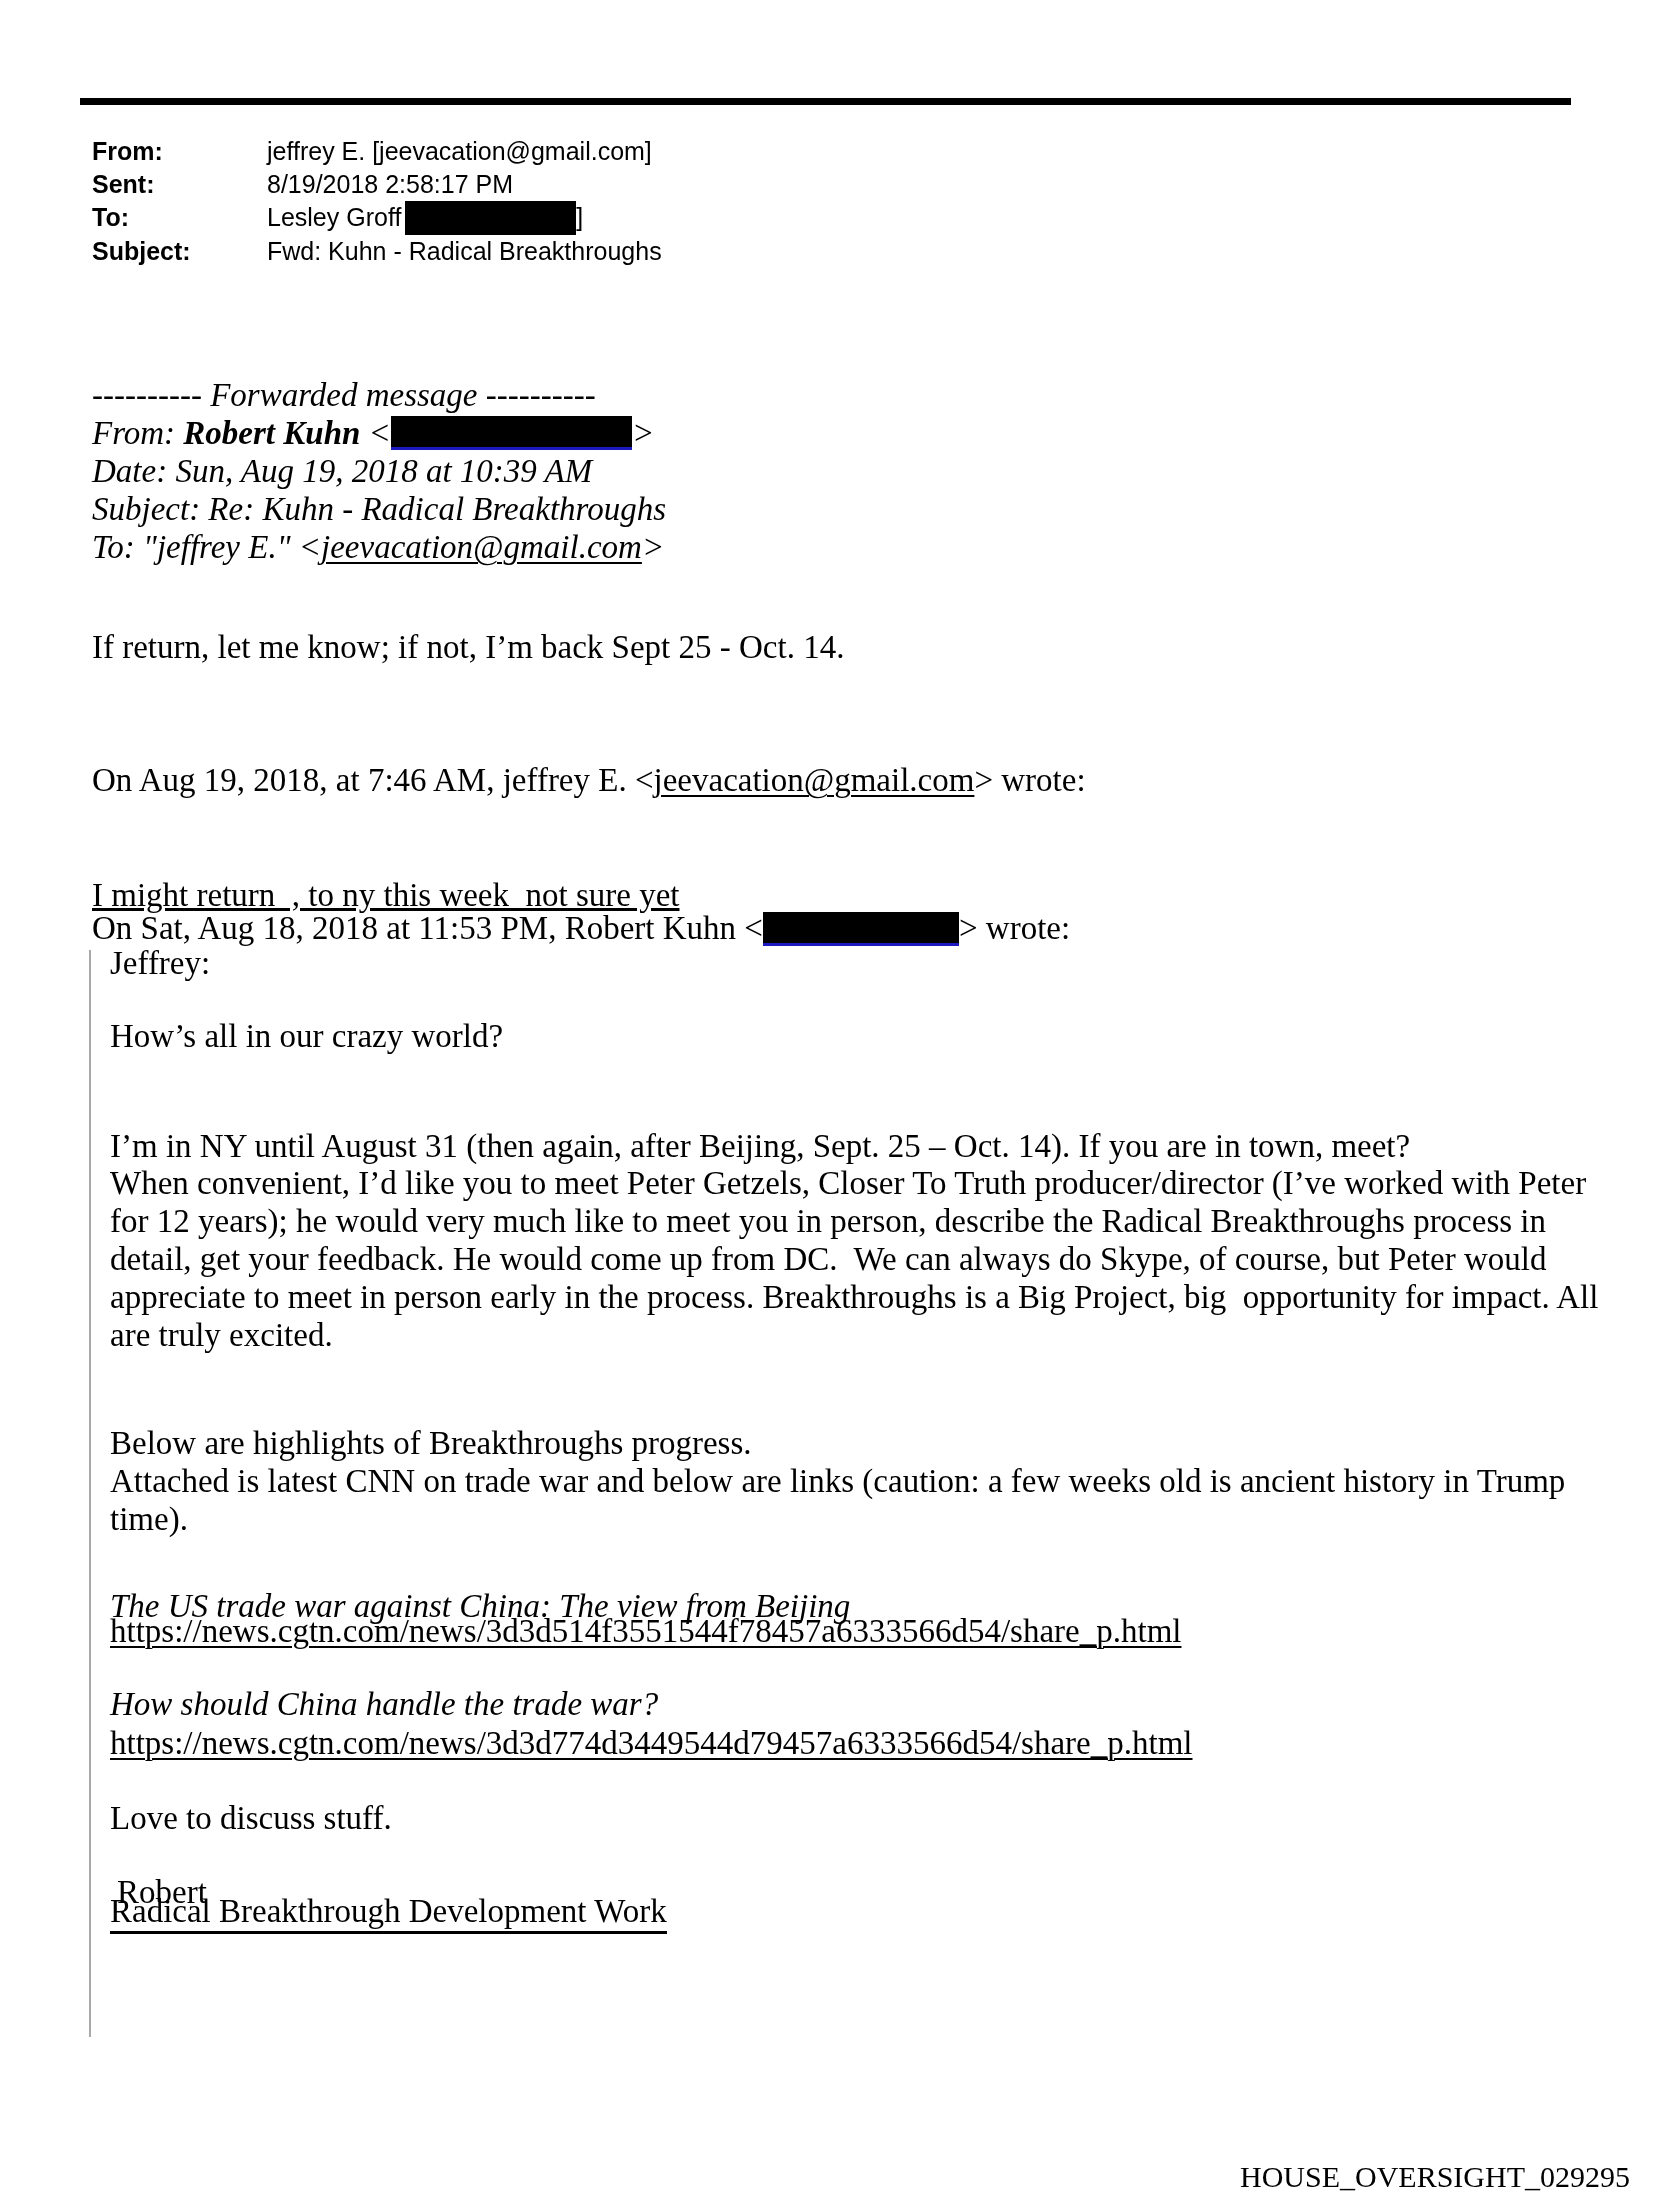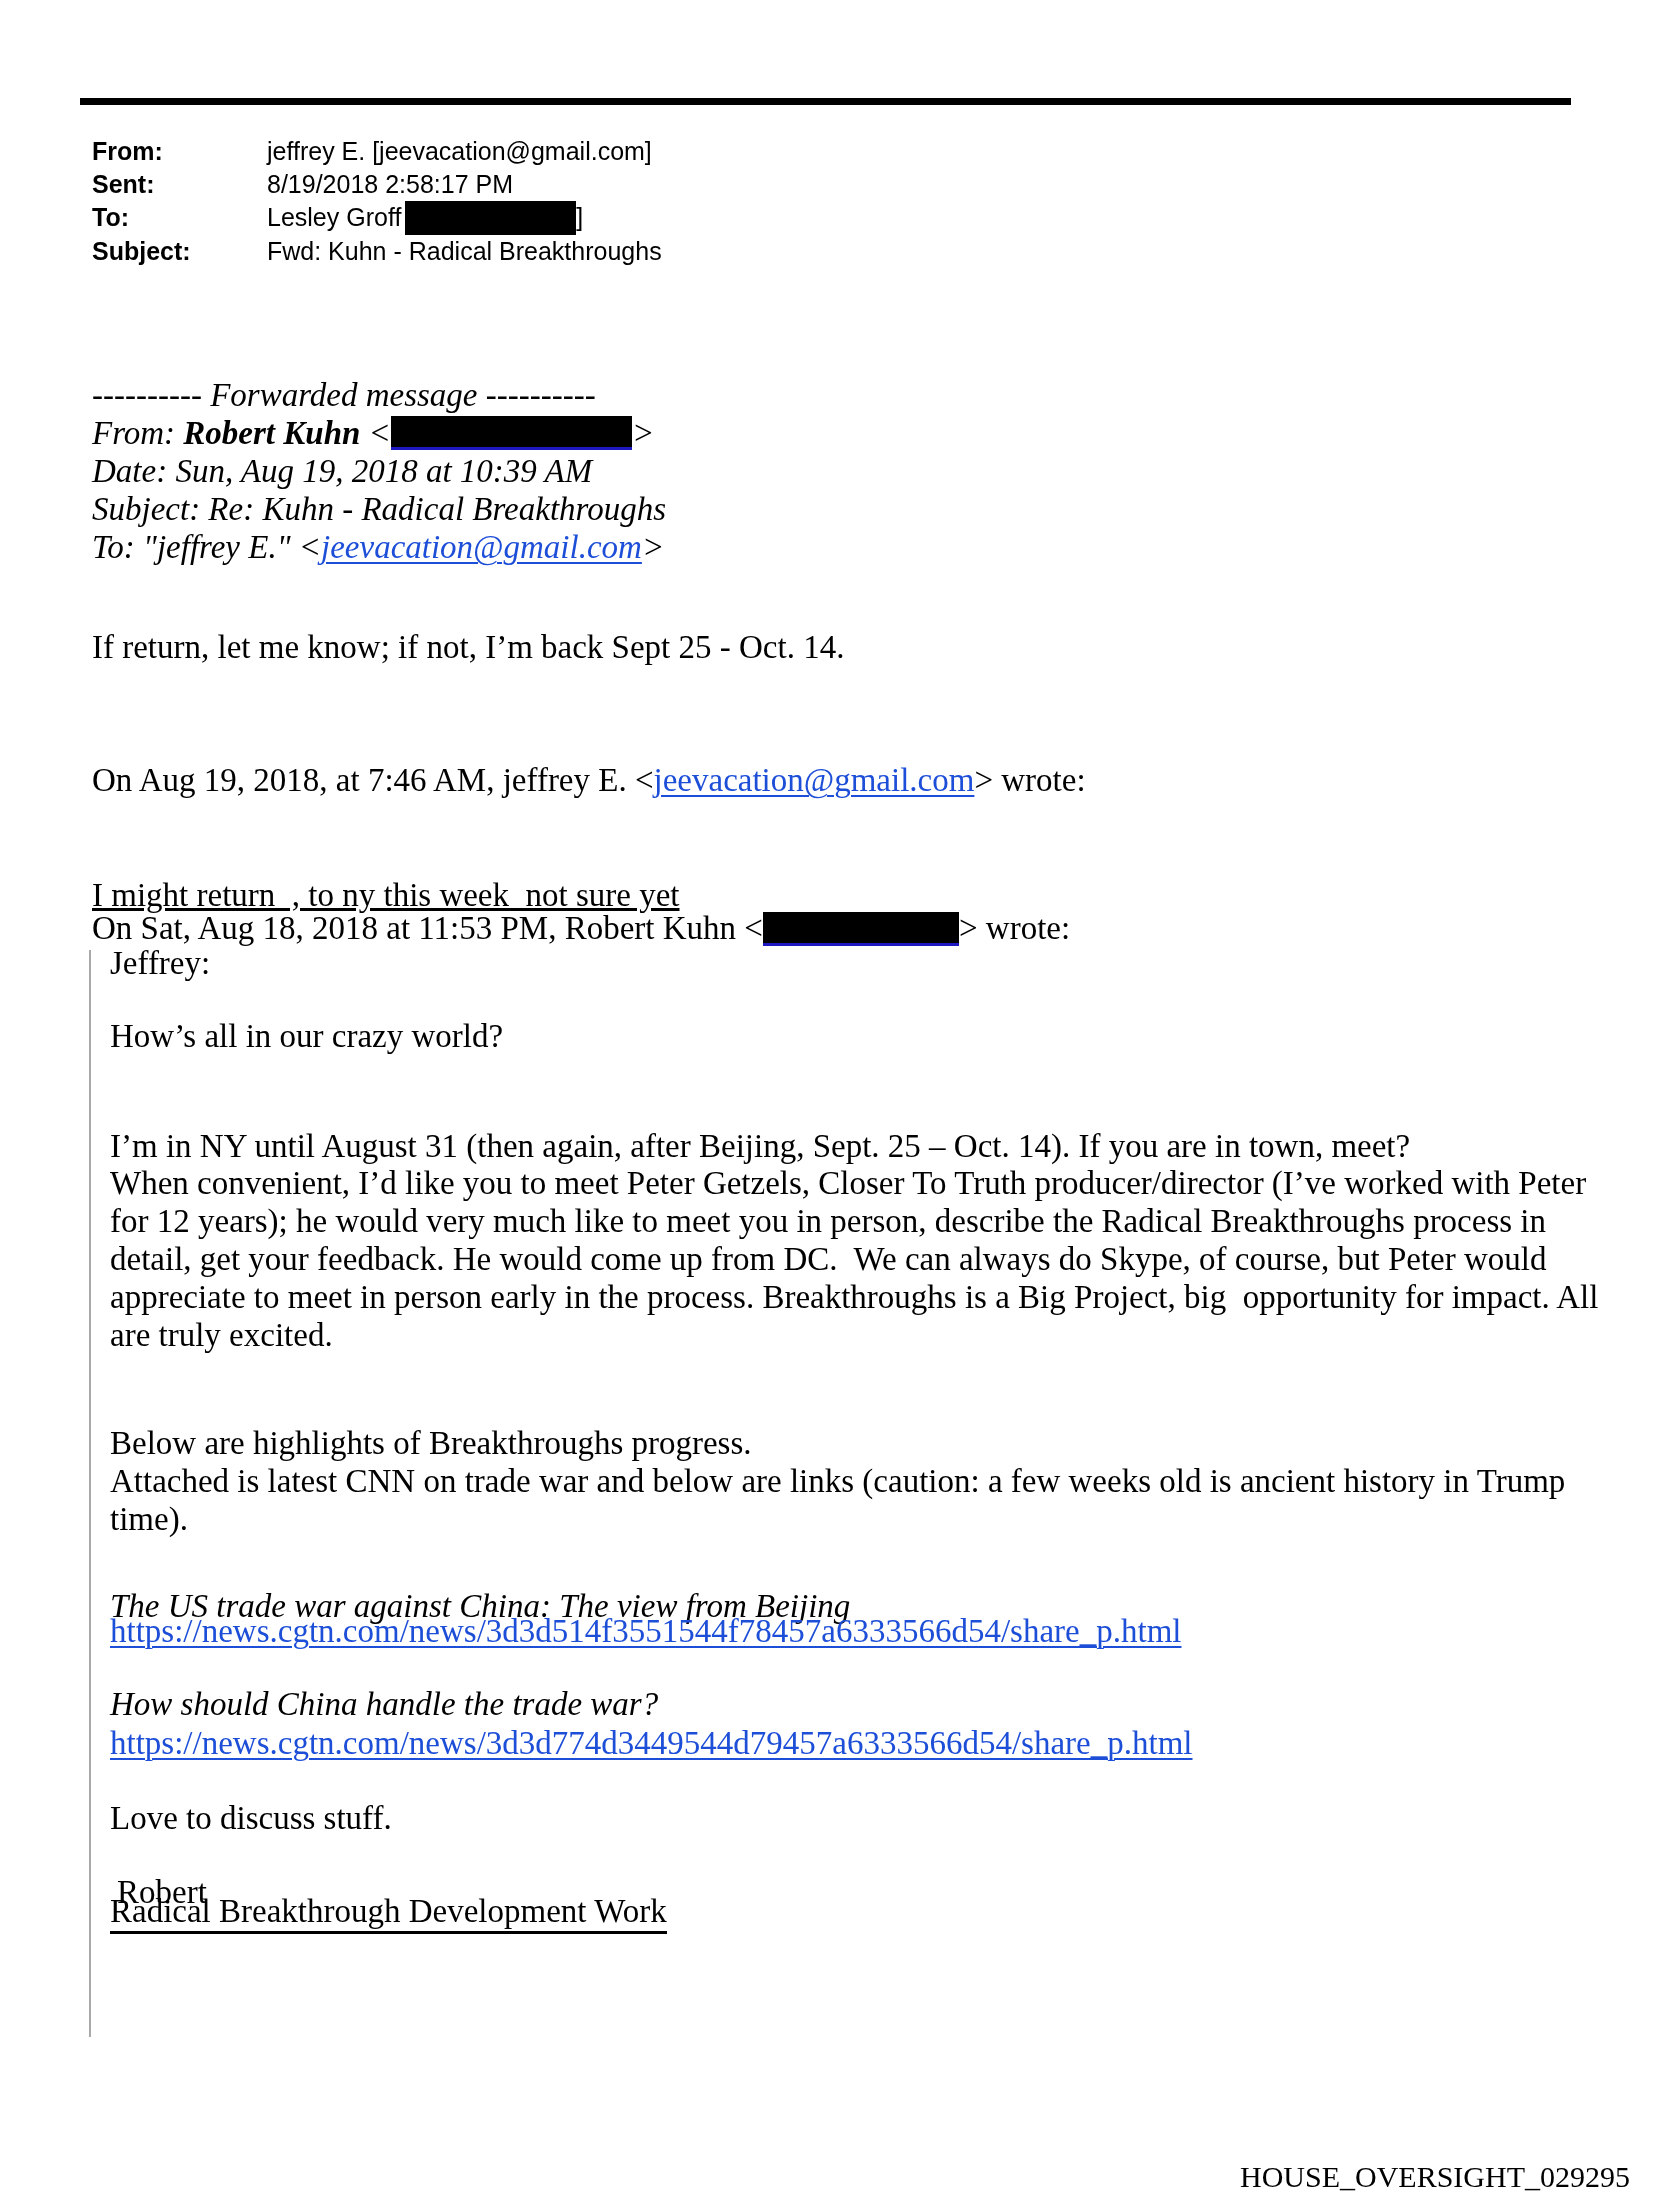--- a/index.html
+++ b/index.html
@@ -58,21 +58,21 @@
     position: absolute; left: 89px; top: 950px;
     width: 2px; height: 1087px; background: #a9a9a9;
   }
   .quoted {
     position: absolute; left: 110px;
     font-size: 33px; line-height: 38px; white-space: pre-wrap;
   }
   .wrap { width: 1499px; }
 
   .link {
-    color: #1d4ed8;
+    color: #000000;
     text-decoration: underline;
     text-decoration-thickness: 2px;
     text-underline-offset: 3.9px;
   }
   .italic { font-style: italic; }
   .underlined-heading {
     border-bottom: 3.3px solid #000000;
     padding-bottom: 2px;
   }
 

